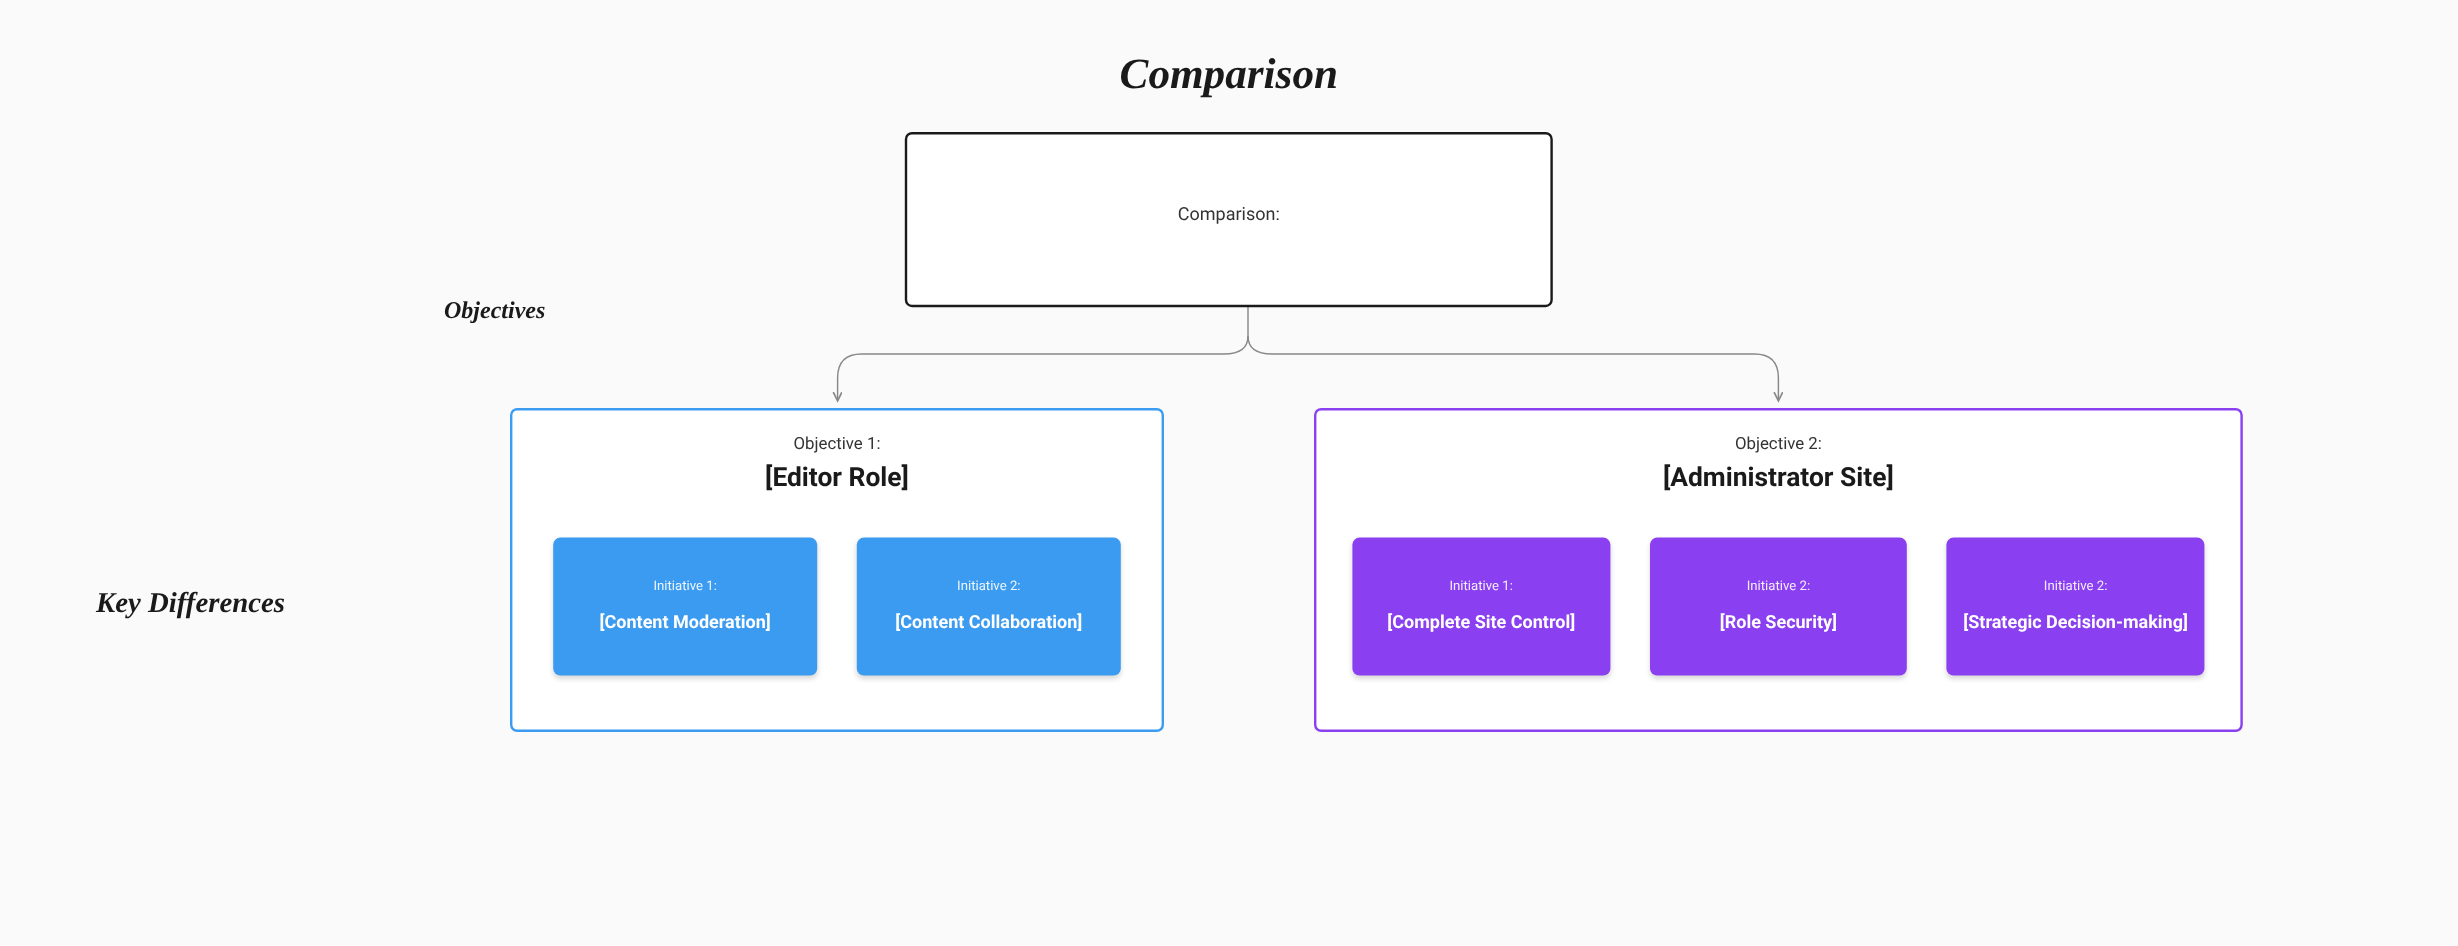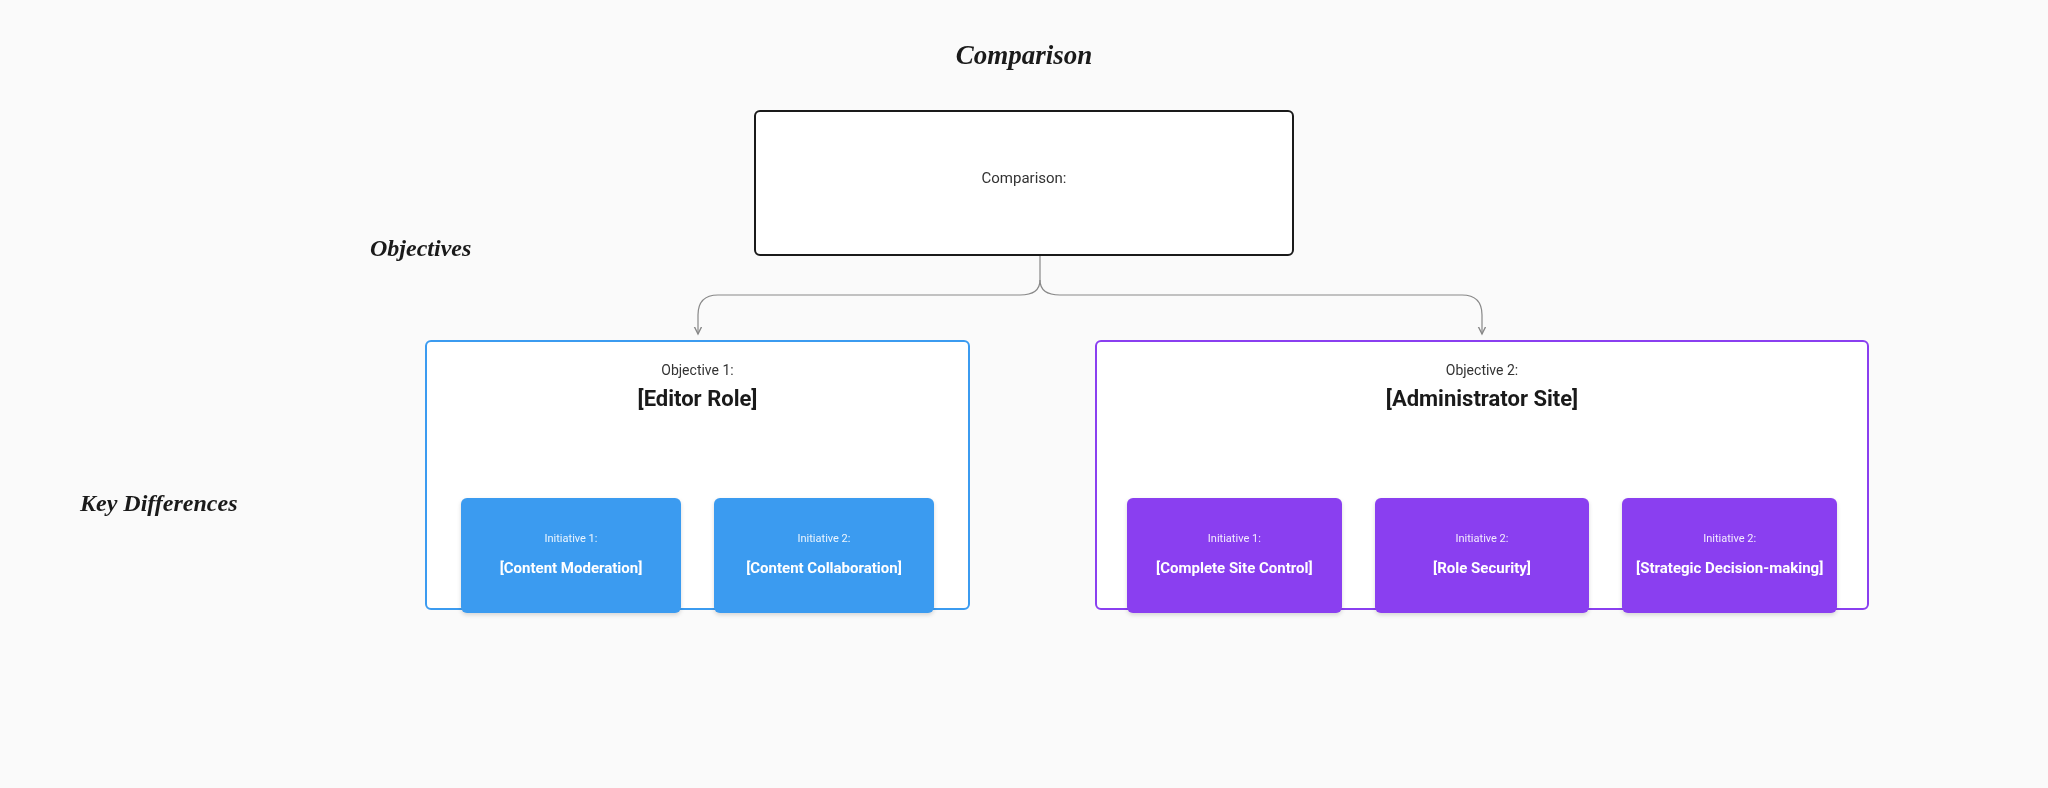--- a/index.html
+++ b/index.html
@@ -19,26 +19,26 @@
       font-family: "Segoe Script", "Comic Sans MS", cursive;
       font-weight: 600;
       font-style: italic;
       color: #1a1a1a;
       position: absolute;
     }
     .label-comparison {
       top: 40px;
       left: 50%;
       transform: translateX(-50%);
-      font-size: 27px;
+      font-size: 36px;
     }
     .label-objectives {
-      top: 235px;
+      top: 248px;
       left: 370px;
-      font-size: 24px;
+      font-size: 20px;
       font-style: italic;
     }
     .label-key-diff {
       top: 490px;
       left: 80px;
       font-size: 24px;
     }
     .comparison-box {
       position: absolute;
       top: 110px;
@@ -92,21 +92,21 @@
       margin-bottom: 8px;
     }
     .obj-title {
       font-size: 22px;
       font-weight: 700;
       color: #1a1a1a;
     }
     .init-row {
       display: flex;
       gap: 33px;
-      margin-top: 87px;
+      margin-top: 37px;
       justify-content: center;
       width: 100%;
     }
     .init-card {
       flex: 1;
       max-width: 220px;
       height: 115px;
       border-radius: 6px;
       display: flex;
       flex-direction: column;

